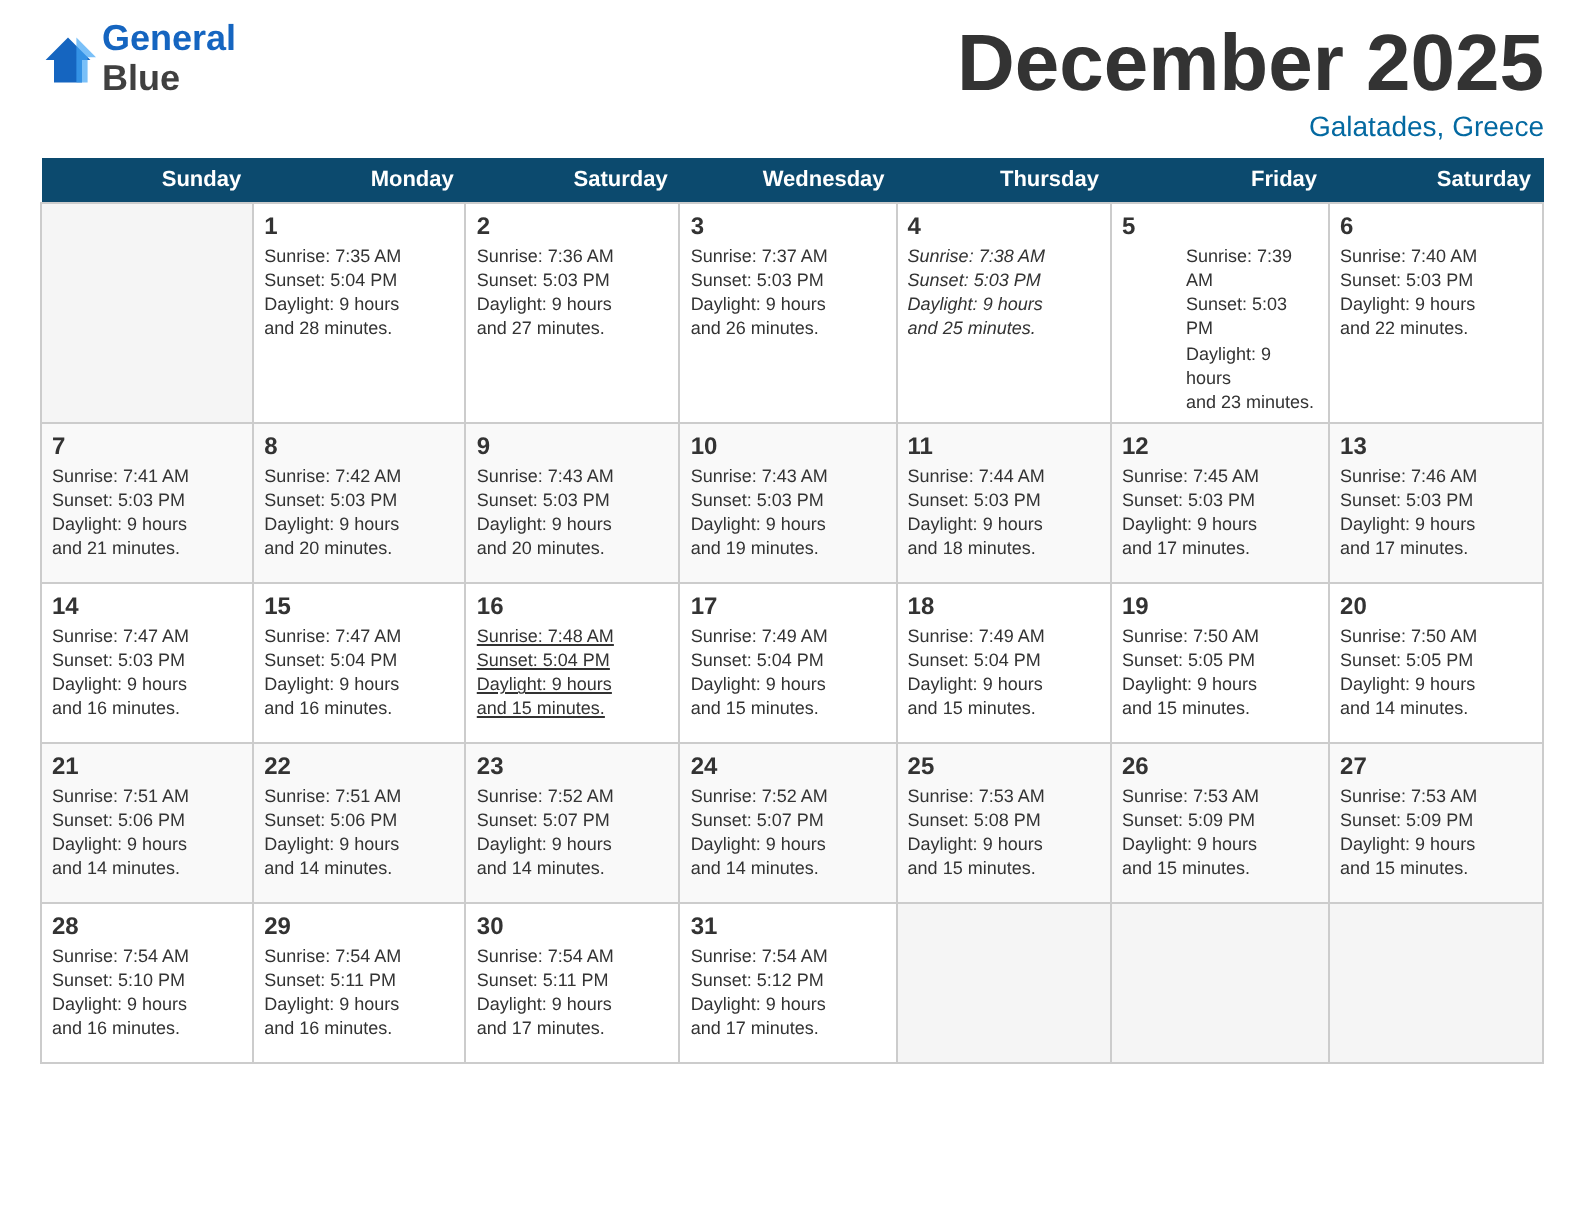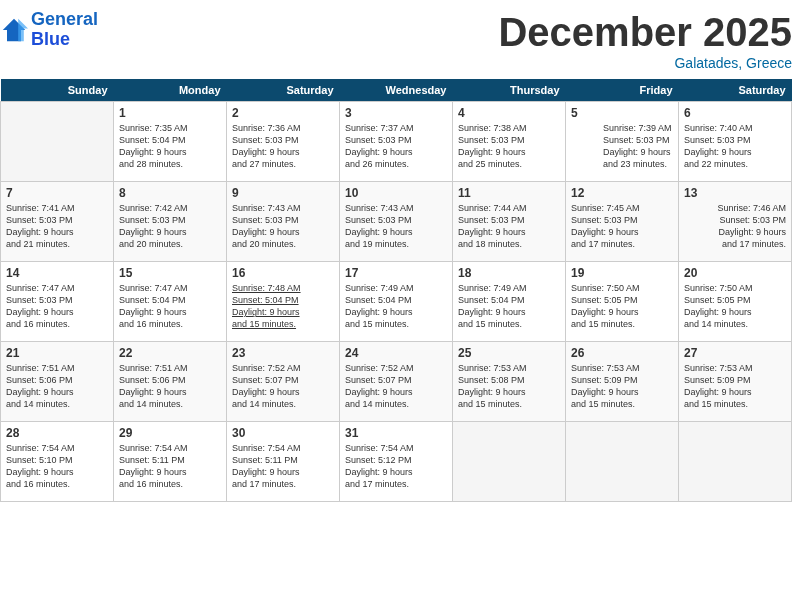--- a/index.html
+++ b/index.html
@@ -6,21 +6,21 @@
     body {
       width: 792px;
       height: 612px;
       font-family: Arial, sans-serif;
       background: #fff;
       overflow: hidden;
     }
     .page {
       width: 792px;
       height: 612px;
-      padding: 10px 0;
+      padding: 10px 20px;
       position: relative;
     }
     .header {
       display: flex;
       justify-content: space-between;
       align-items: flex-start;
       margin-bottom: 8px;
     }
     .logo {
       display: flex;
@@ -97,21 +97,21 @@
 
 <div class="page">
   <div class="header">
     <div class="logo">
       <svg class="logo-icon" viewBox="0 0 40 40">
         <polygon points="20,4 36,20 30,20 30,36 10,36 10,20 4,20" fill="#1565c0"></polygon>
         <polygon points="26,4 40,18 34,18 34,36 26,36" fill="#42a5f5" opacity="0.7"></polygon>
       </svg>
       <div class="logo-text">
         <div><span>General</span></div>
-        <div><span style="color:#1d4ed8">Blue</span></div>
+        <div><span style="color:#404040">Blue</span></div>
       </div>
     </div>
     <div class="title-block">
       <div class="month-title">December 2025</div>
       <div class="location">Galatades, Greece</div>
     </div>
   </div>
 
   <table>
     <thead>
@@ -144,21 +144,21 @@
           </td>
           <td>
             <span class="day-number">3</span>
             <div class="day-info" style="white-space: pre-line;">Sunrise: 7:37 AM
 Sunset: 5:03 PM
 Daylight: 9 hours
 and 26 minutes.</div>
           </td>
           <td>
             <span class="day-number">4</span>
-            <div class="day-info" style="white-space: pre-line;">Sunrise: 7:38 AM
+            <div class="day-info" style="white-space: pre-line; font-style: italic;">Sunrise: 7:38 AM
 Sunset: 5:03 PM
 Daylight: 9 hours
 and 25 minutes.</div>
           </td>
           <td>
             <span class="day-number">5</span>
             <div class="day-info" style="white-space: pre-line; margin-left: 32px;">Sunrise: 7:39 AM
 Sunset: 5:03 PM
 Daylight: 9 hours
 and 23 minutes.</div>
@@ -209,21 +209,21 @@
           </td>
           <td>
             <span class="day-number">12</span>
             <div class="day-info" style="white-space: pre-line;">Sunrise: 7:45 AM
 Sunset: 5:03 PM
 Daylight: 9 hours
 and 17 minutes.</div>
           </td>
           <td>
             <span class="day-number">13</span>
-            <div class="day-info" style="white-space: pre-line; text-align: right;">Sunrise: 7:46 AM
+            <div class="day-info" style="white-space: pre-line;">Sunrise: 7:46 AM
 Sunset: 5:03 PM
 Daylight: 9 hours
 and 17 minutes.</div>
           </td>
         </tr>
         <tr>
           <td>
             <span class="day-number">14</span>
             <div class="day-info" style="white-space: pre-line;">Sunrise: 7:47 AM
 Sunset: 5:03 PM

